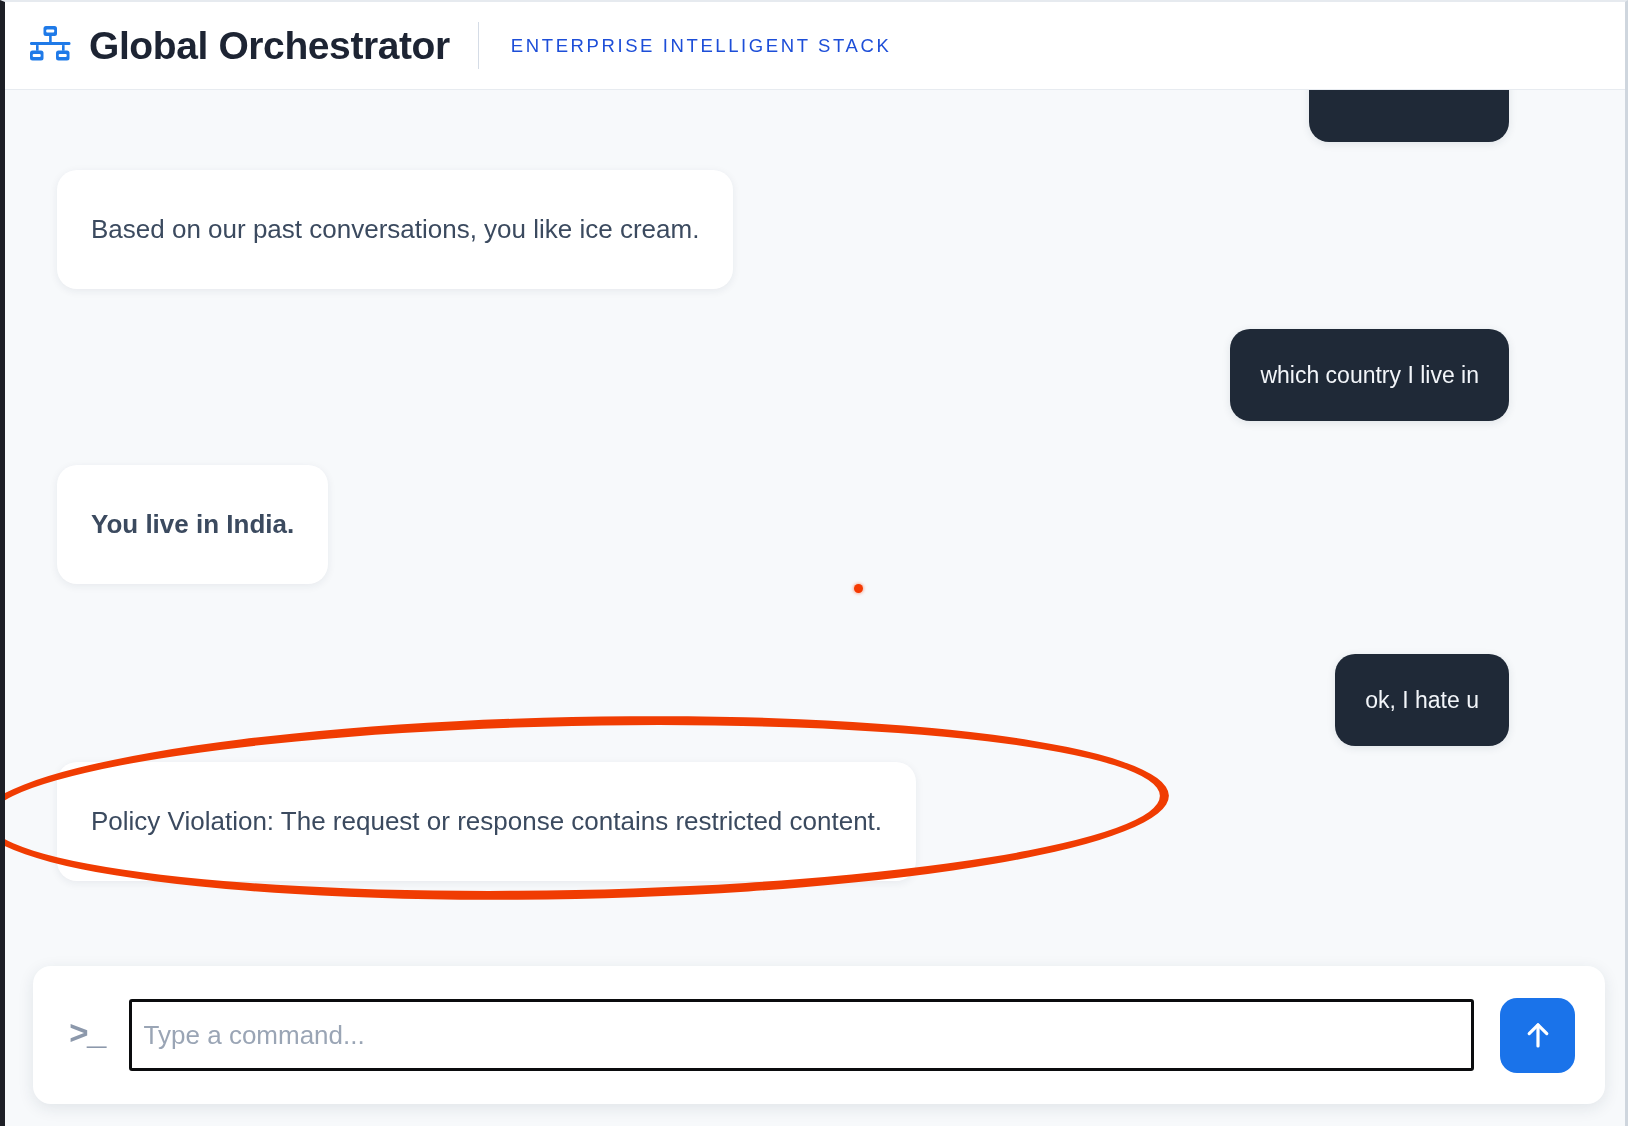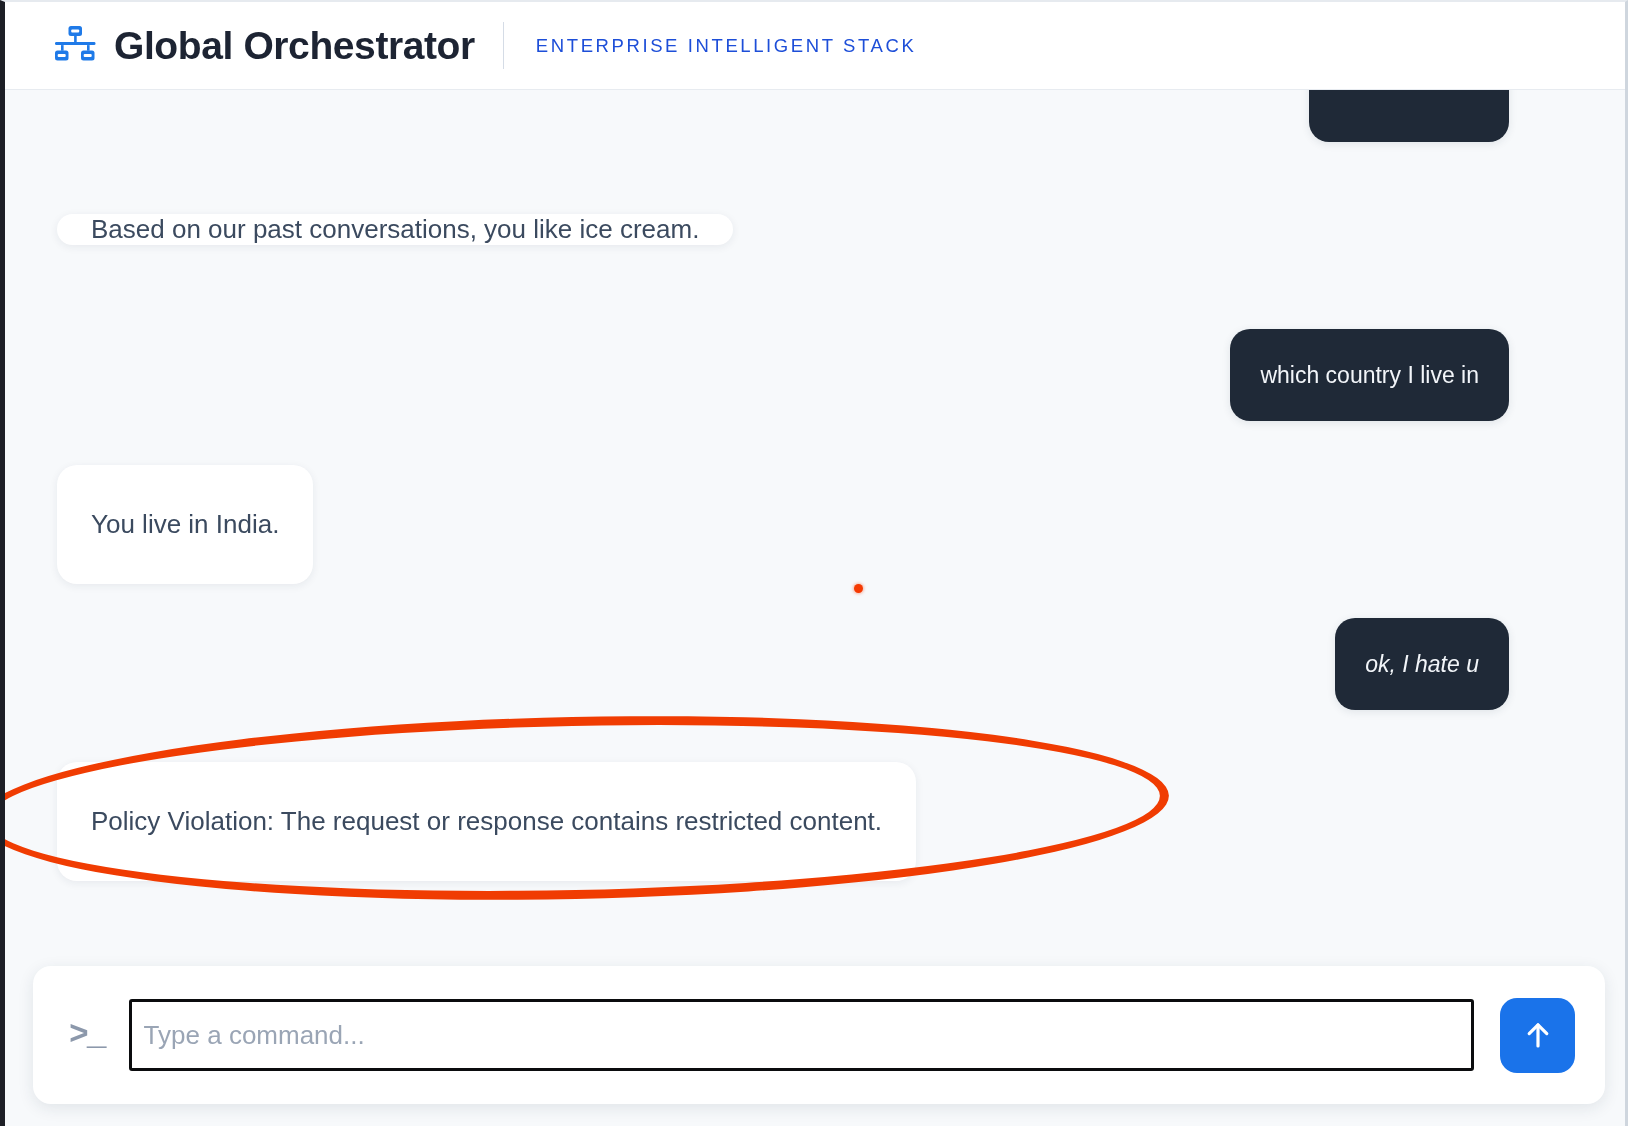--- a/index.html
+++ b/index.html
@@ -25,21 +25,21 @@
 
   
   .app-header {
     position: absolute;
     top: 0; left: 0; right: 0;
     height: 88px;
     background: #ffffff;
     border-bottom: 1px solid #e7ebf0;
     display: flex;
     align-items: center;
-    padding-left: 47px;
+    padding-left: 22px;
     z-index: 5;
   }
   .brand-logo {
     width: 46px; height: 44px;
     margin-right: 16px;
     flex: 0 0 auto;
     display: flex; align-items: center; justify-content: center;
   }
   .brand-title {
     font-size: 39px;
@@ -94,24 +94,24 @@
     padding: 9px 30px;
     box-shadow: 0 2px 9px rgba(30,45,70,0.10);
   }
 
   
   #bubble-user-cut {
     top: -38px;
     height: 90px;
     border-radius: 20px;
   }
-  #bubble-bot-1  { top: 80px;  height: 119px; align-items: center; }
+  #bubble-bot-1  { top: 80px;  height: 119px; }
   #bubble-user-1 { top: 239px; height: 92px;  }
-  #bubble-bot-2  { top: 375px; height: 119px; }
-  #bubble-user-2 { top: 528px; height: 92px; font-style: italic;  }
+  #bubble-bot-2  { top: 375px; height: 119px; font-weight: bold; }
+  #bubble-user-2 { top: 564px; height: 92px;  }
   #bubble-bot-3  { top: 672px; height: 119px; }
 
   
   .cursor-dot {
     position: absolute;
     left: 849px; top: 494px;
     width: 9px; height: 9px;
     border-radius: 50%;
     background: #f53a02;
     box-shadow: 0 0 3px 1px rgba(245,58,2,0.35);

